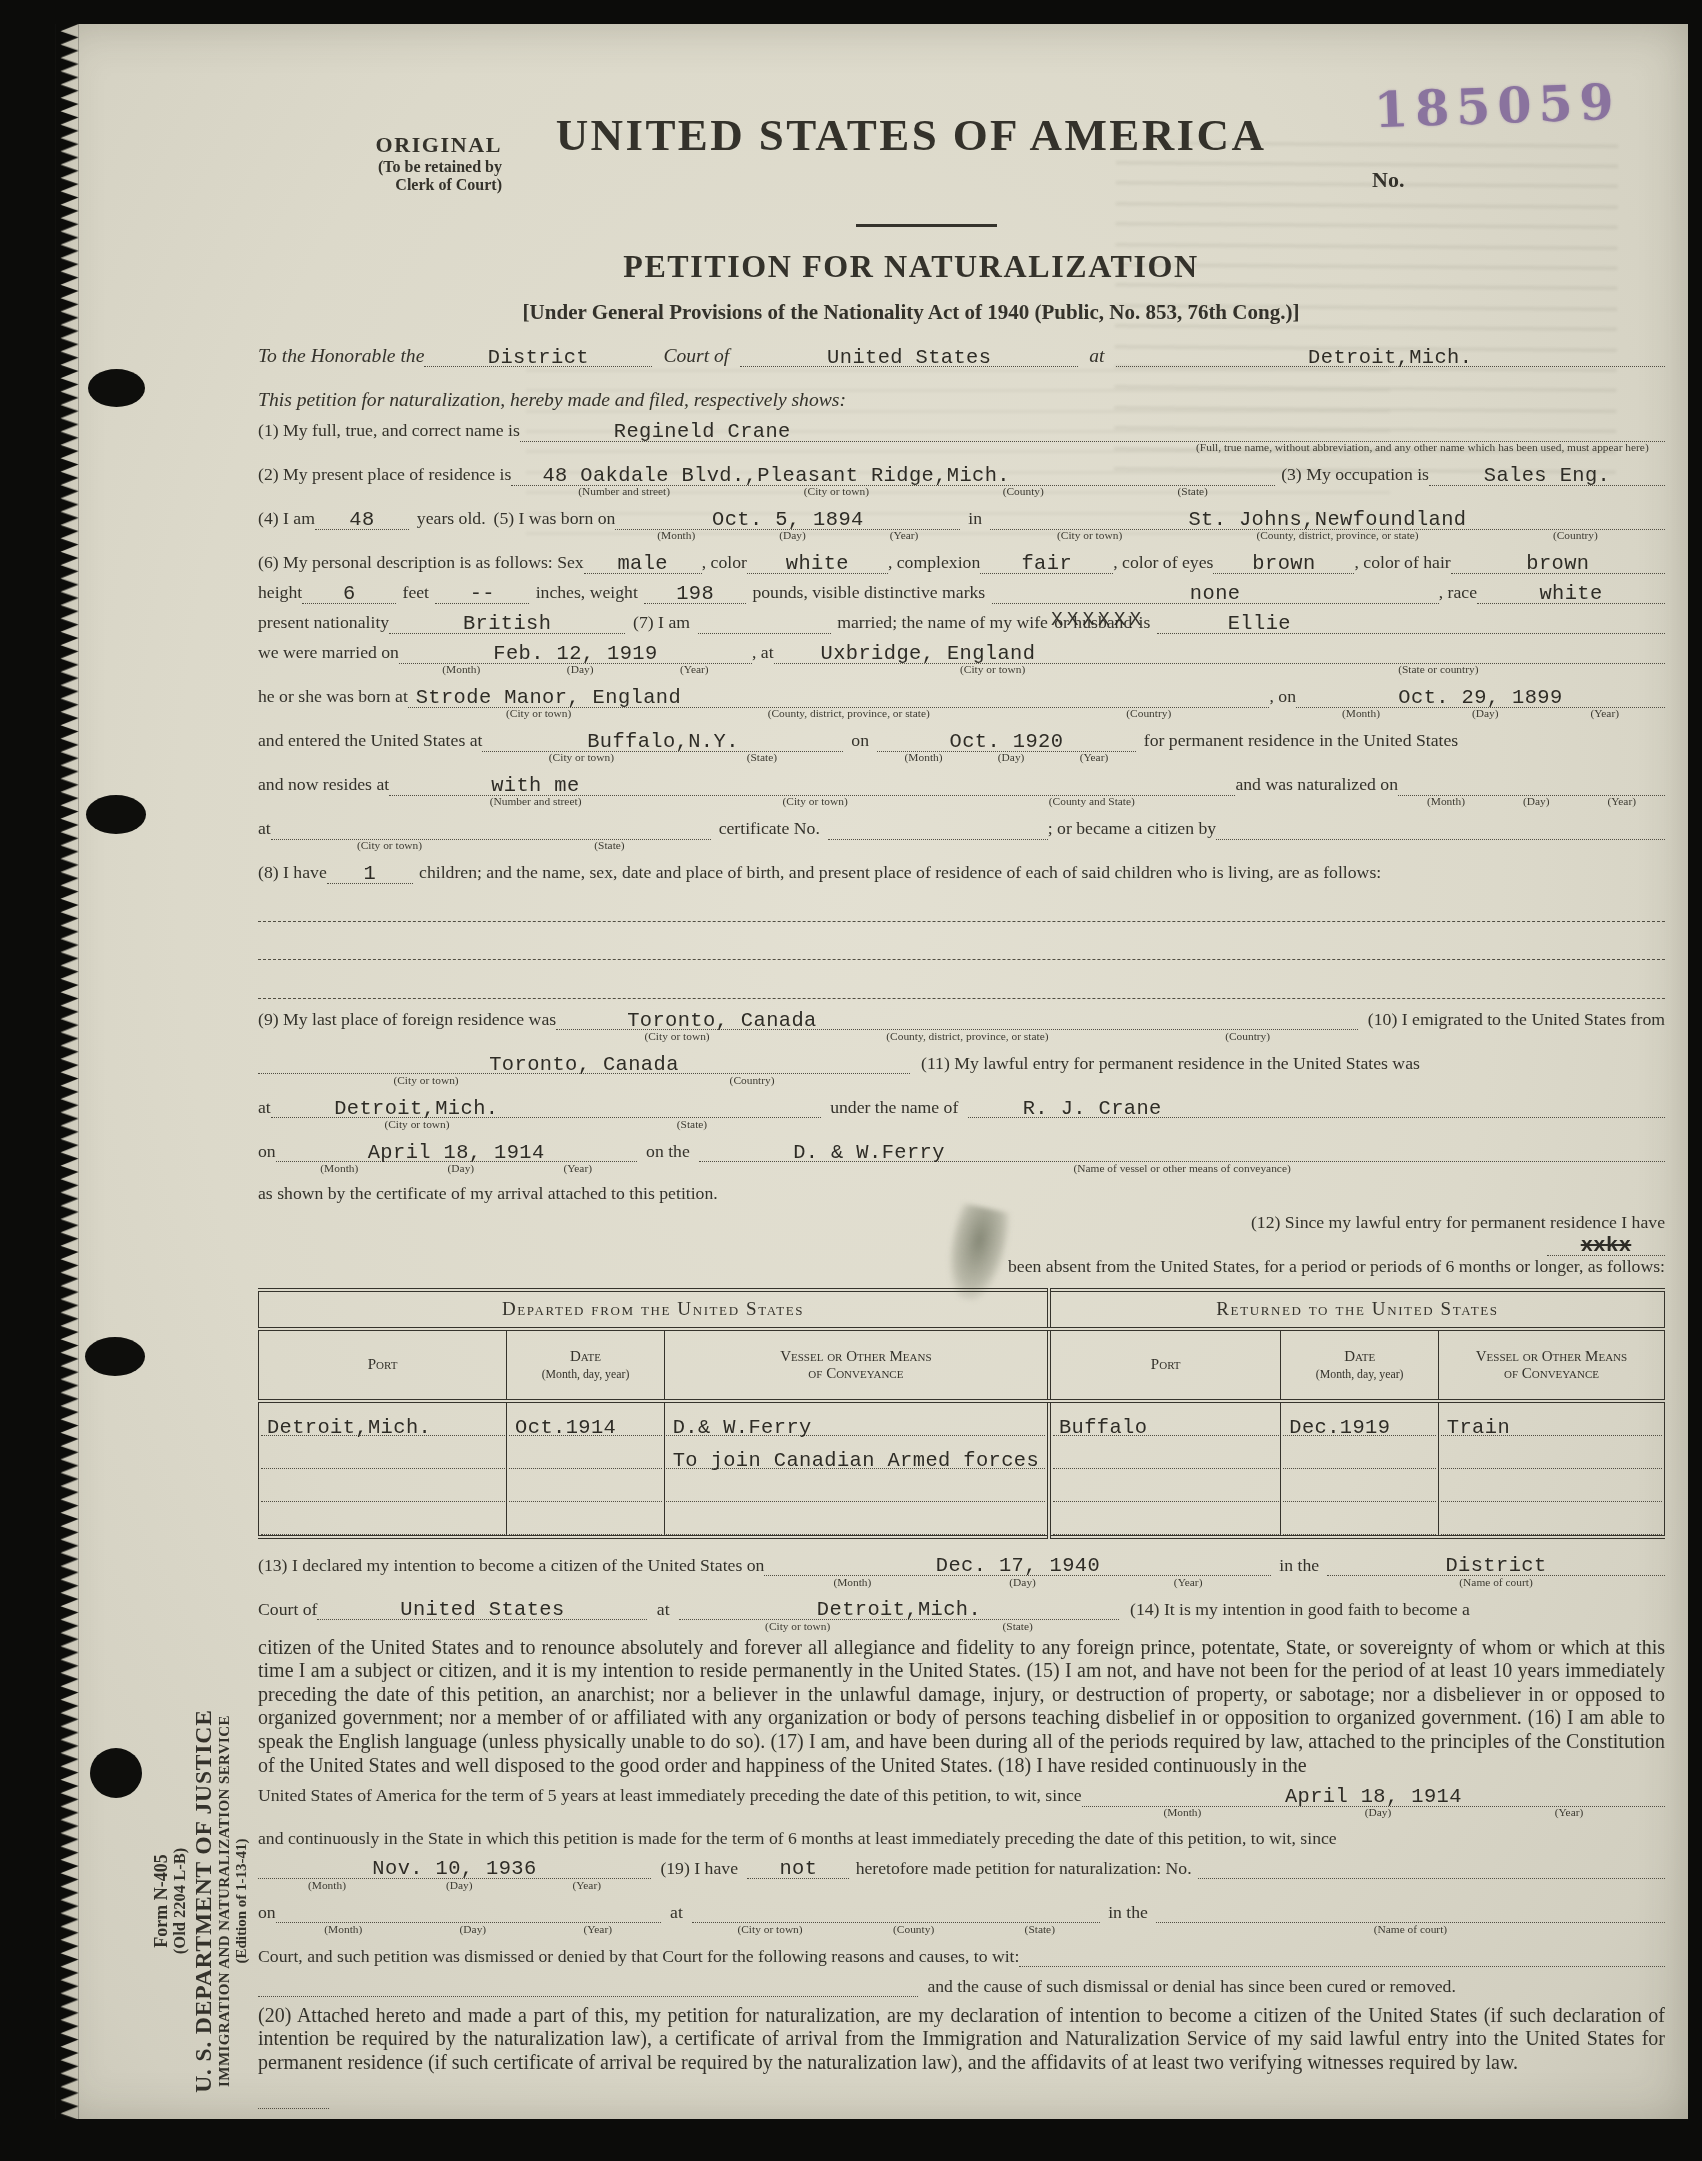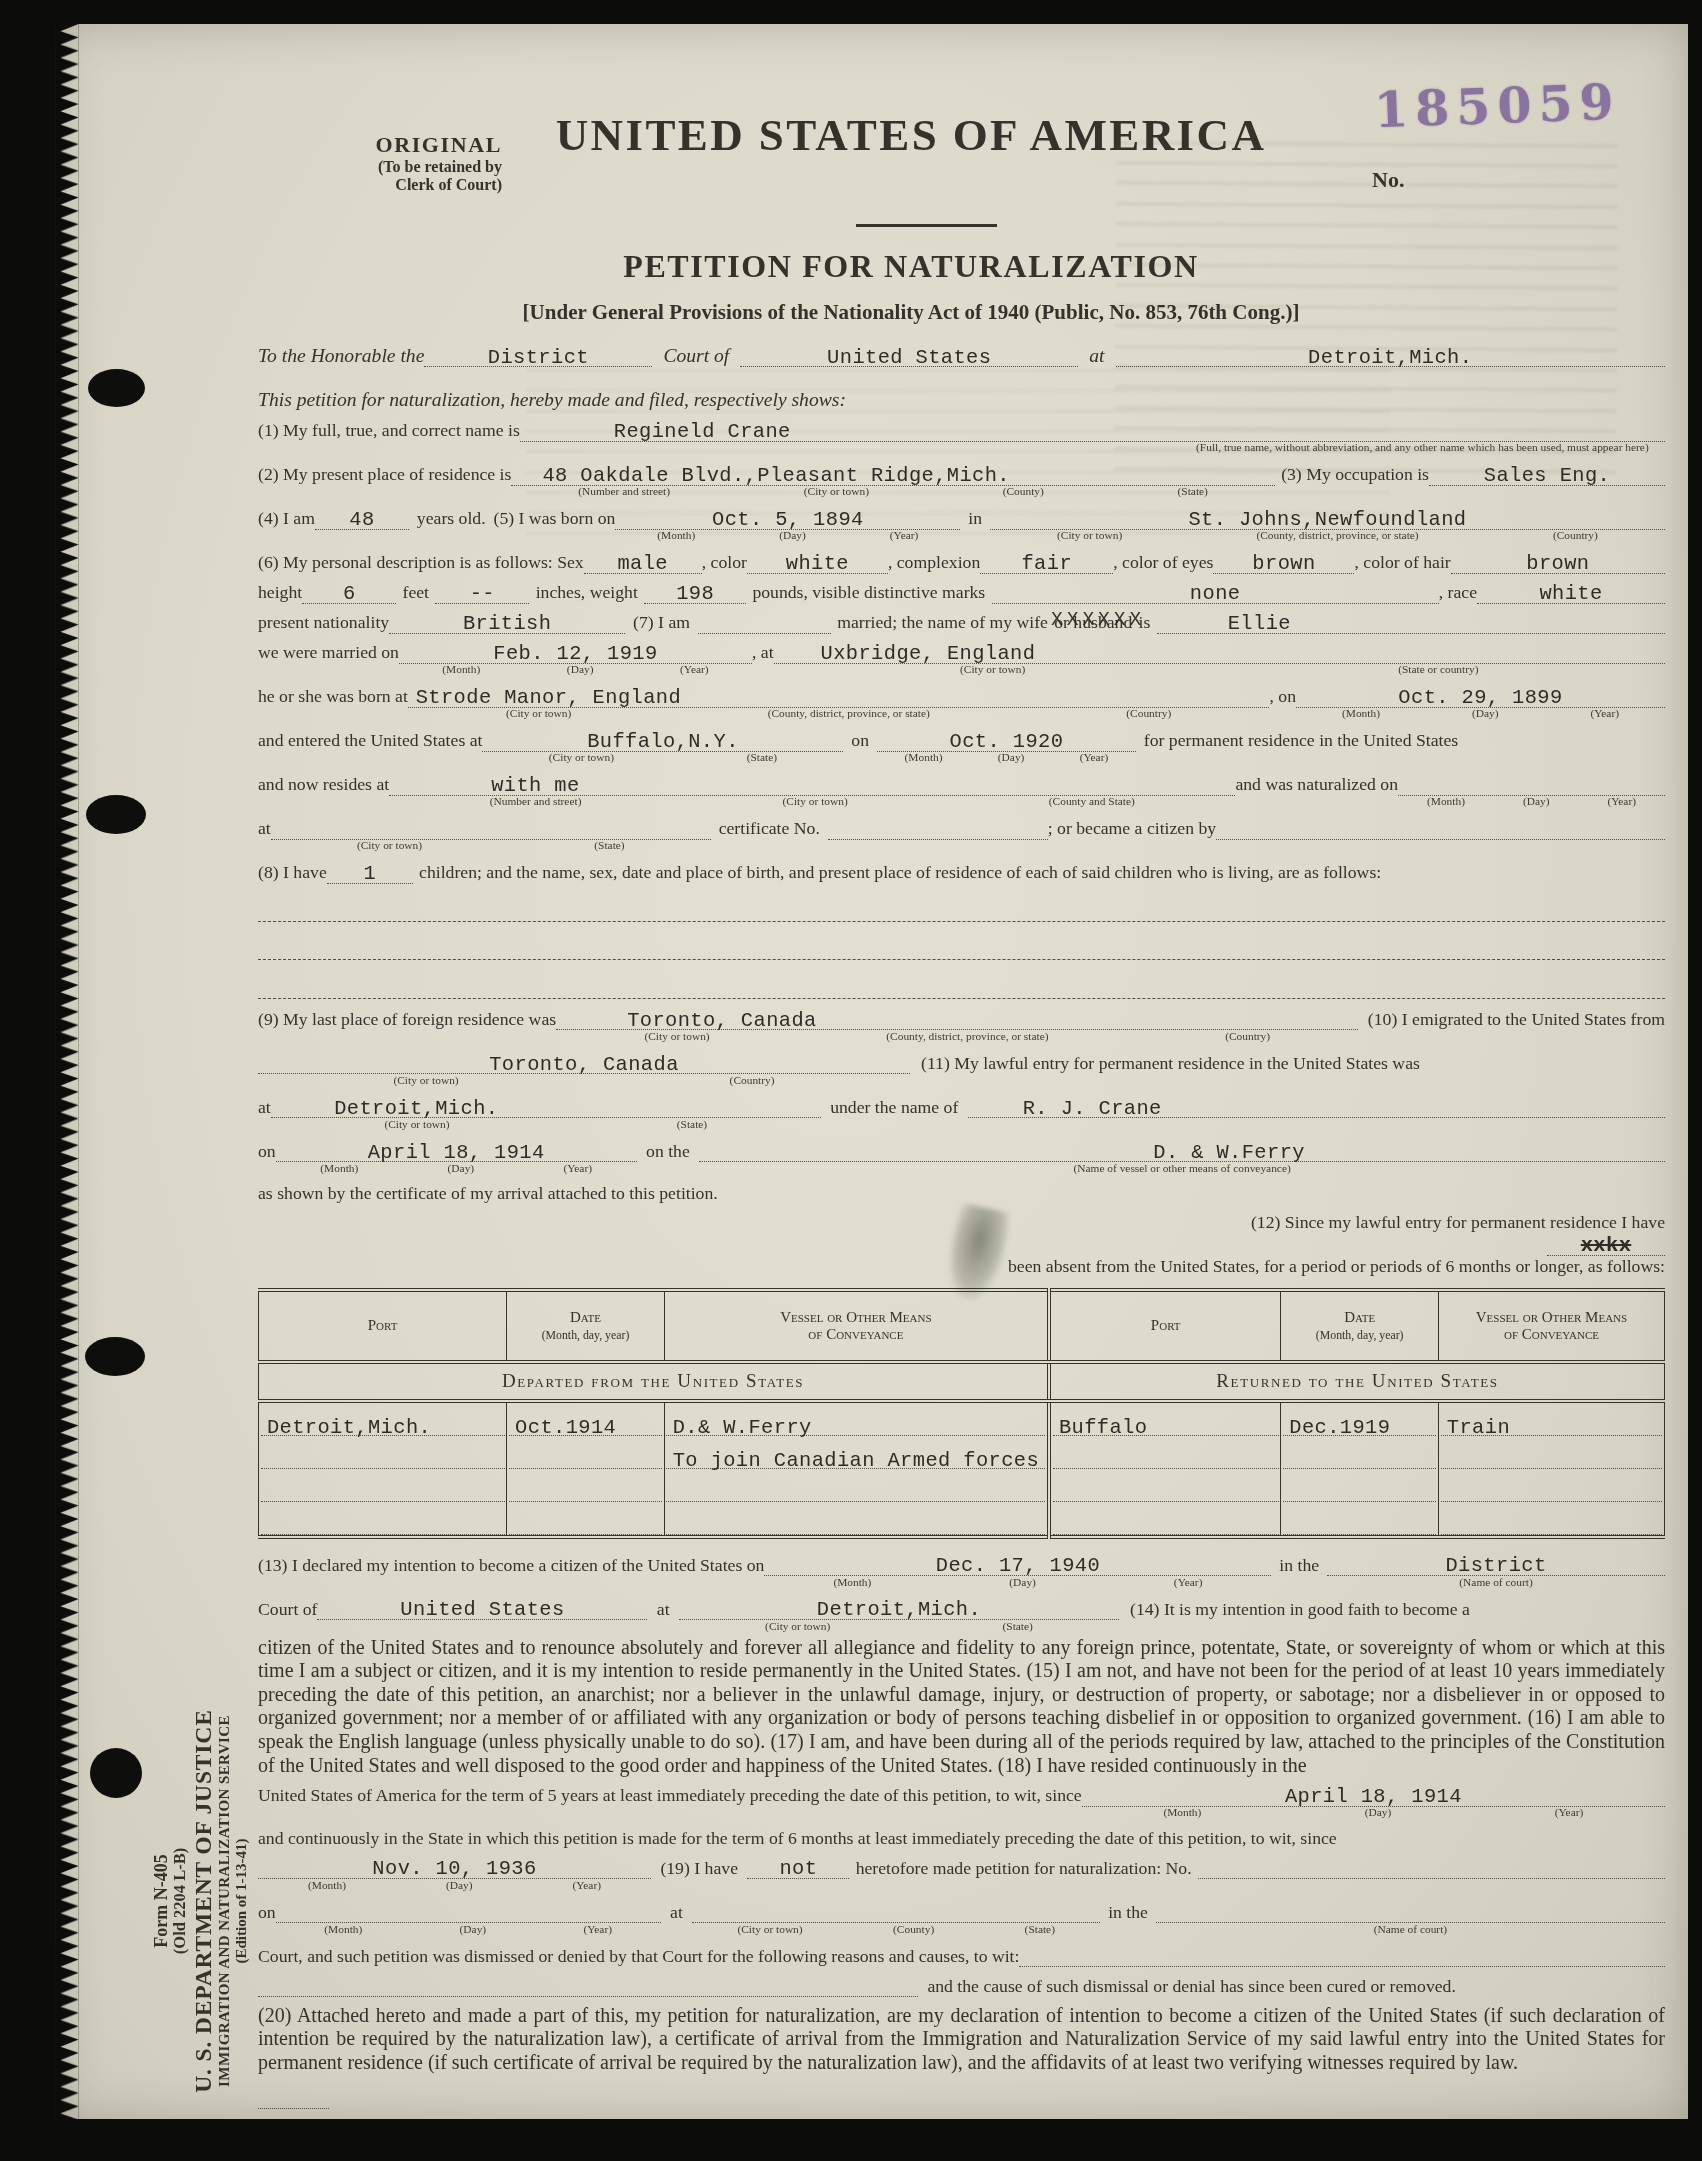--- a/index.html
+++ b/index.html
@@ -395,21 +395,21 @@
       <span class="p">on</span>
       <span class="blank" style="width:361px">
           <span class="t">April 18, 1914</span>
         <span class="caps">
             <span>(Month)</span>
             <span>(Day)</span>
             <span>(Year)</span>
           </span>
       </span>
       <span class="p" style="padding:0 9.4px">on the</span>
-      <span class="blank grow" style="justify-content:center;padding-left:94px;">
+      <span class="blank grow" style="justify-content:flex-start;padding-left:94px;">
           <span class="t">D. &amp; W.Ferry</span>
         <span class="caps" style="justify-content:center;">
             <span>(Name of vessel or other means of conveyance)</span>
           </span>
       </span>
     </div>
     <div class="line">
       <span class="p">as shown by the certificate of my arrival attached to this petition.</span>
     </div>
 
@@ -426,32 +426,32 @@
       <colgroup>
           <col style="width:19%">
           <col style="width:12%">
           <col style="width:19%">
           <col style="width:19%">
           <col style="width:12%">
           <col style="width:19%">
         </colgroup>
       <tbody>
           <tr>
+        <th class="thdr" colspan="3">Departed from the United States</th>
+        <th class="thdr csep" colspan="3">Returned to the United States</th>
+      </tr>
+      <tr>
         <th class="shead"><span>Port</span></th>
         <th class="shead"><span>Date</span><br><span class="sc">(Month, day, year)</span></th>
         <th class="shead"><span>Vessel or Other Means</span><br><span>of Conveyance</span></th>
         <th class="shead csep"><span>Port</span></th>
         <th class="shead"><span>Date</span><br><span class="sc">(Month, day, year)</span></th>
         <th class="shead"><span>Vessel or Other Means</span><br><span>of Conveyance</span></th>
       </tr>
       <tr>
-        <th class="thdr" colspan="3">Departed from the United States</th>
-        <th class="thdr csep" colspan="3">Returned to the United States</th>
-      </tr>
-      <tr>
         <td class="cell">
               <div class="cl">
                 <span class="t">Detroit,Mich.</span>
               </div>
             </td>
         <td class="cell">
               <div class="cl">
                 <span class="t">Oct.1914</span>
               </div>
             </td>

